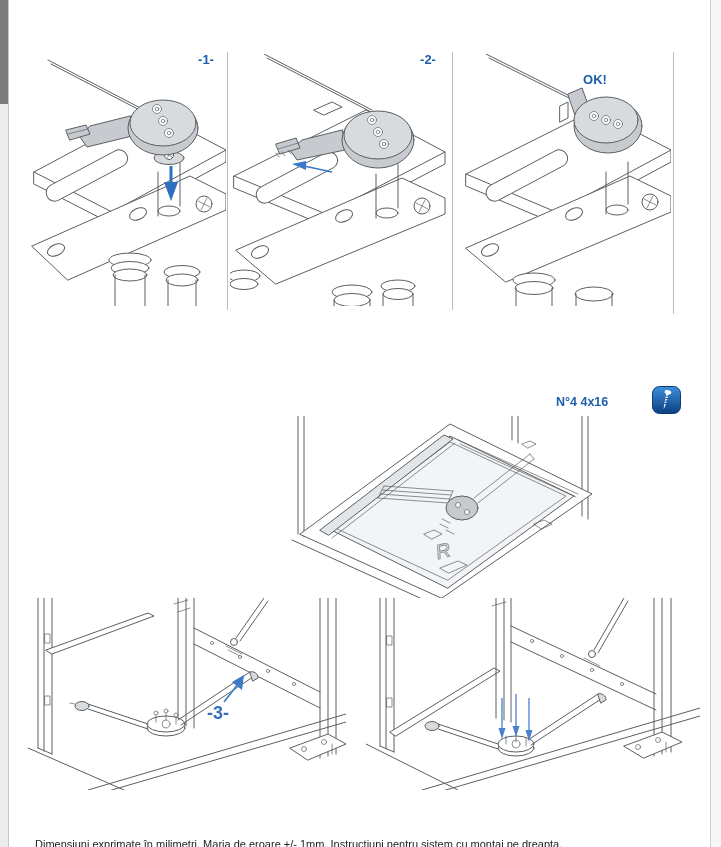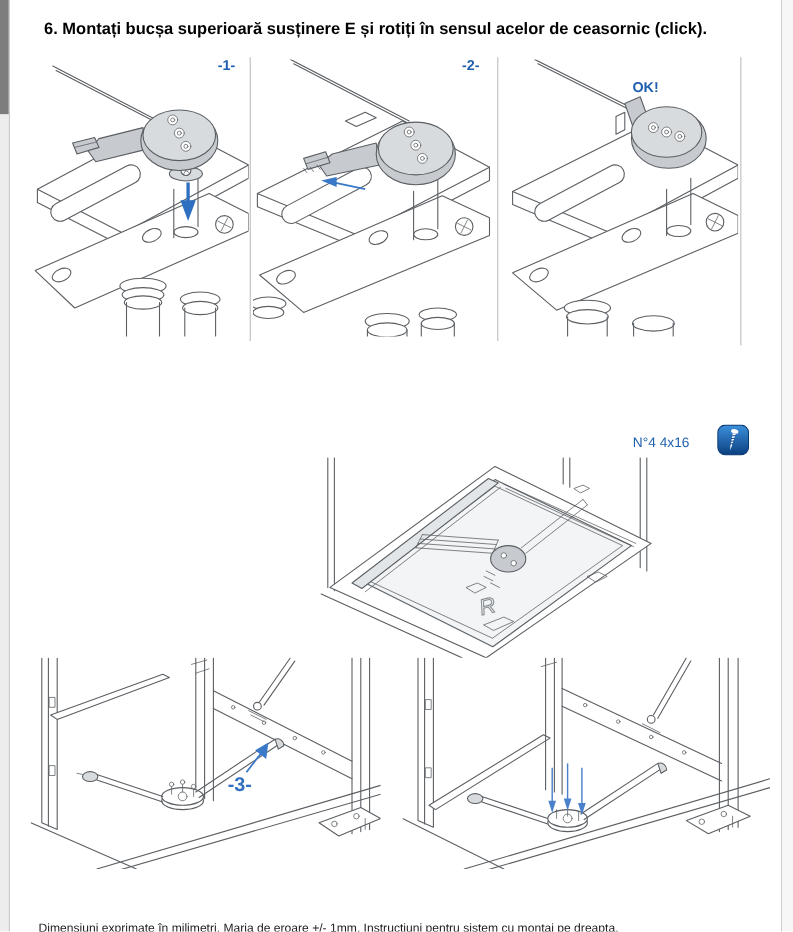--- a/index.html
+++ b/index.html
@@ -3,21 +3,21 @@
 <meta charset="utf-8">
 <style>
   * { margin:0; padding:0; box-sizing:border-box; }
   html,body { background:#fff; }
   .page { position:relative; width:721px; height:847px; background:#ffffff; overflow:hidden;
           font-family:"Liberation Sans", sans-serif; }
   .abs { position:absolute; }
   .title { font-size:15px; font-weight:700; color:#000; }
   .bluelbl { color:#1d5fae; font-weight:700; font-size:13px; }
   .seq3 { color:#3470bf; font-weight:600; font-size:18px; }
-  .hw { color:#1d5fae; font-weight:400; font-size:12.5px; text-align:center; }
+  .hw { color:#1d5fae; font-weight:700; font-size:12.5px; text-align:left; }
   .vsep { position:absolute; width:1px; background:#bdbdbd; }
   .footer { font-size:11px; color:#1c1c1c; white-space:nowrap; }
   
   .ln { fill:none; stroke:#5b5f63; stroke-width:1; stroke-linecap:round; stroke-linejoin:round; }
   .lnt { stroke-width:0.7; }
   .fw { fill:#ffffff; }
   .mech { fill:#c7cbd0; }
   .mechl { fill:#d8dbde; }
   .sheet { fill:#f2f4f6; }
   .barfill { fill:#e3e6e9; }
@@ -26,29 +26,28 @@
 <body>
 
 <div class="page">
 
   <div class="abs" style="left:0;top:0;width:8px;height:104px;background:#7d7d7d"></div>
   <div class="abs" style="left:0;top:104px;width:8px;height:743px;background:#ededed"></div>
   <div class="abs" style="left:8px;top:0;width:1px;height:847px;background:#c6c6c6"></div>
   <div class="abs" style="left:710px;top:0;width:1px;height:847px;background:#cfcfcf"></div>
   <div class="abs" style="left:711px;top:0;width:10px;height:847px;background:#f7f7f7"></div>
 
-  <div class="abs title" style="left:40px;top:18px;width:650px">6. Montați bucșa superioară susținere E și rotiți în sensul acelor de ceasornic (click).</div>
 
   <div class="vsep" style="left:227px;top:52px;height:258px"></div>
   <div class="vsep" style="left:452px;top:52px;height:258px"></div>
   <div class="vsep" style="left:673px;top:52px;height:262px"></div>
 
   <div class="abs bluelbl" style="left:188px;top:52px;width:36px;text-align:center">-1-</div>
   <div class="abs bluelbl" style="left:410px;top:52px;width:36px;text-align:center">-2-</div>
-  <div class="abs bluelbl" style="left:575px;top:72px;width:40px;">OK!</div>
+  <div class="abs bluelbl" style="left:575px;top:72px;width:40px;text-align:center">OK!</div>
 
   <svg class="abs" style="left:30px;top:54px" width="196" height="252" viewBox="0 0 196 252">
     <path class="ln" d="M18 6 L122 60 M21 10 L125 64"></path>
     <path class="ln fw" d="M4 118 L120 56 L196 96 L196 108 L82 170 L4 130 Z"></path>
     <path class="ln" d="M4 118 L82 158 L196 96 M82 158 L82 170"></path>
     <rect class="ln fw" x="-44" y="-8.5" width="90" height="17" rx="8.5" transform="translate(56 122) rotate(-28)"></rect>
     <path class="ln fw" d="M2 192 L160 122 L196 140 L196 156 L38 226 Z"></path>
     <ellipse class="ln fw" cx="26" cy="196" rx="9" ry="5.5" transform="rotate(-24 26 196)"></ellipse>
     <ellipse class="ln fw" cx="108" cy="160" rx="9" ry="5.5" transform="rotate(-24 108 160)"></ellipse>
     <path class="ln" d="M128 118 L128 162 M150 108 L150 152"></path>

